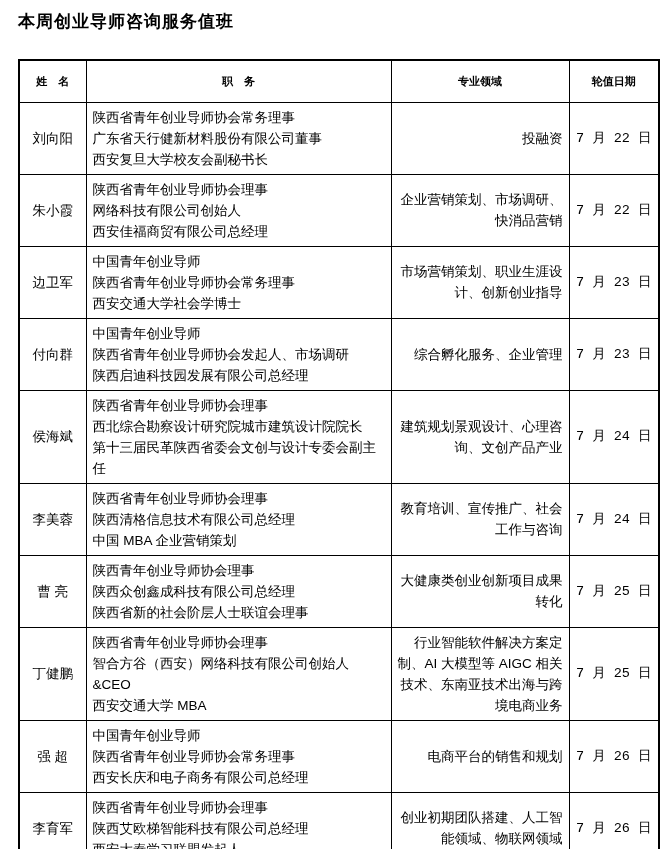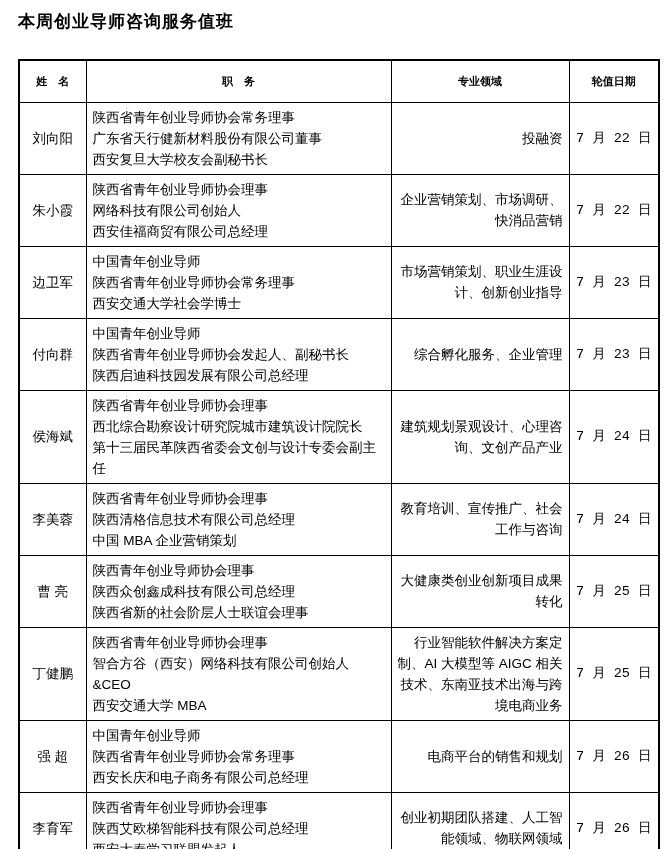--- a/index.html
+++ b/index.html
@@ -115,21 +115,21 @@
             <div class="pos-line">西安交通大学社会学博士</div>
           </td>
     <td class="field-cell">市场营销策划、职业生涯设计、创新创业指导</td>
     <td class="date-cell">7 月 23 日</td>
   </tr>
 
   <tr>
     <td class="name-cell">付向群</td>
     <td class="position-cell">
             <div class="pos-line">中国青年创业导师</div>
-            <div class="pos-line">陕西省青年创业导师协会发起人、副秘书长</div>
+            <div class="pos-line">陕西省青年创业导师协会发起人、市场调研</div>
             <div class="pos-line">陕西启迪科技园发展有限公司总经理</div>
           </td>
     <td class="field-cell">综合孵化服务、企业管理</td>
     <td class="date-cell">7 月 23 日</td>
   </tr>
 
   <tr>
     <td class="name-cell">侯海斌</td>
     <td class="position-cell">
             <div class="pos-line">陕西省青年创业导师协会理事</div>

